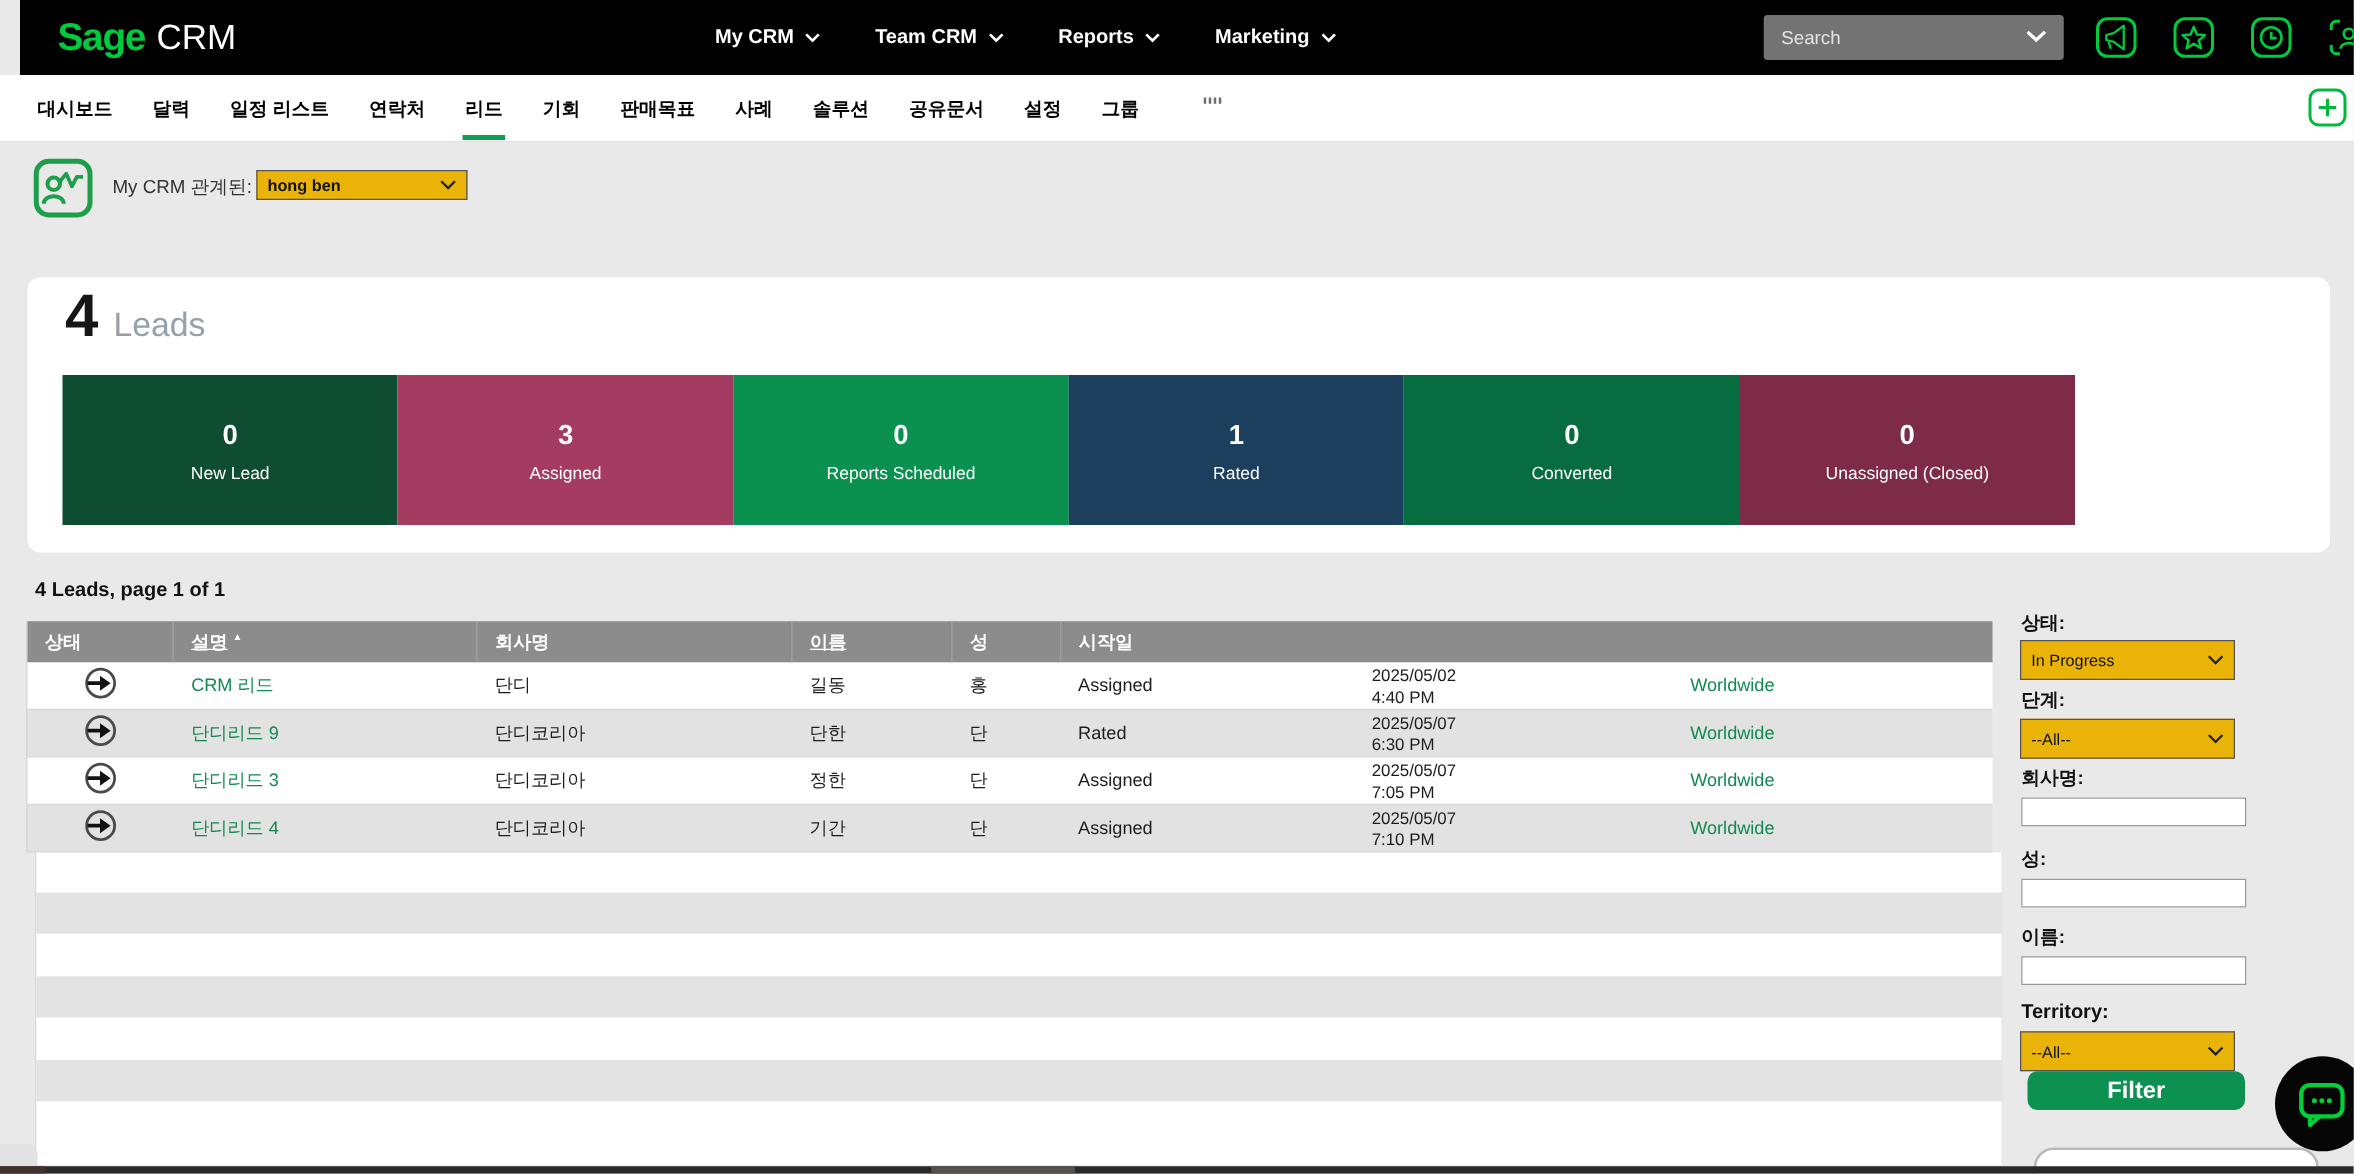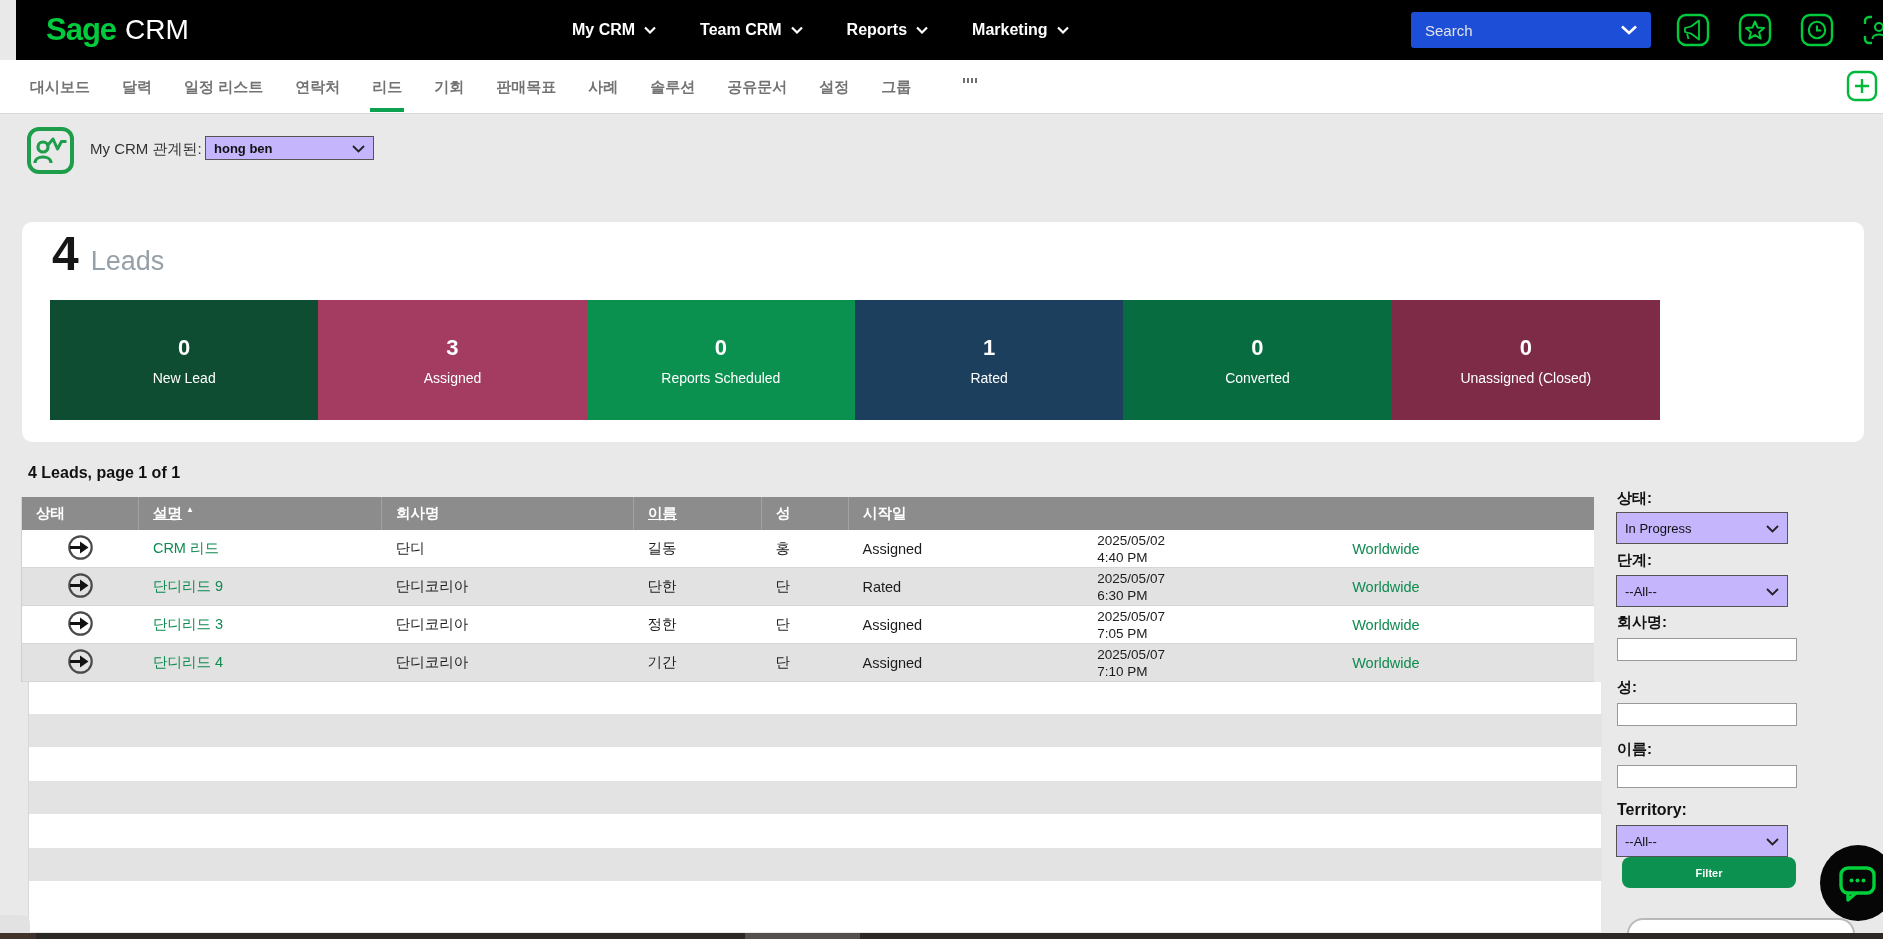--- a/index.html
+++ b/index.html
@@ -7,39 +7,39 @@
   body { font-family:"Liberation Sans","DejaVu Sans",sans-serif; background:#e9e9e9; position:relative; }
 
   
   #header { position:absolute; left:0; top:0; width:1883px; height:60px; background:#000; z-index:10;margin-left:16px; }
   .logo { position:absolute; left:30px; top:0; height:60px; display:flex; align-items:center; gap:9px; }
   .logo .brand { color:#00cb3c; font-size:31px; font-weight:700; letter-spacing:-1px; }
   .logo .product { color:#fff; font-size:28px; font-weight:500; }
   .topnav { position:absolute; left:556px; top:0; height:60px; display:flex; align-items:center; gap:44px; }
   .topnav .nav-item { display:flex; align-items:center; gap:9px; color:#fff; font-size:16px; font-weight:700; cursor:pointer; }
   .nav-chev svg { display:block; }
-  .searchbox { position:absolute; left:1395px; top:12px; width:240px; height:36px; background:#1d4ed8; border-radius:3px; display:flex; align-items:center; padding:15px 14px; cursor:pointer; }
+  .searchbox { position:absolute; left:1395px; top:12px; width:240px; height:36px; background:#737373; border-radius:3px; display:flex; align-items:center; padding:15px 14px; cursor:pointer; }
   .searchbox .ph { color:#e3e3e3; font-size:15px; flex:1; }
   .hicons { position:absolute; left:1660px; top:13px; display:flex; gap:28px; }
   .hicon { width:34px; height:34px; cursor:pointer; }
   .hicon svg { display:block; }
 
   
   #tabbar { position:absolute; left:0; top:60px; width:1883px; height:54px; background:#fff; border-bottom:1px solid #d9d9d9; z-index:9; }
   .tabs { display:flex; align-items:stretch; height:54px; padding-left:30px; gap:32px; }
-  .tab { position:relative; display:flex; align-items:center; font-size:15px; font-weight:700; color:#737373; cursor:pointer; white-space:nowrap; }
+  .tab { position:relative; display:flex; align-items:center; font-size:15px; font-weight:700; color:#000000; cursor:pointer; white-space:nowrap; }
   .tab.active::after { content:""; position:absolute; left:-2px; right:-2px; bottom:2px; height:4px; background:#0ca14e; }
   .more-dots { display:flex; align-items:flex-end; gap:2px; margin-left:20px; padding-bottom:31px; cursor:pointer; }
   .more-dots i { width:2px; height:5px; background:#6f6f6f; display:block; }
   .plus-btn { position:absolute; left:1846px; top:10px; width:32px; height:32px; cursor:pointer; }
 
   
   .crm-icon { position:absolute; left:26px; top:126px; width:49px; height:49px; }
   .ctx-label { position:absolute; left:90px; top:140px; font-size:15px; color:#333; }
-  .dd { background:#c4b5fd; border:1px solid #545454; display:flex; align-items:center; padding:0 8px; cursor:pointer; }
+  .dd { background:#eab308; border:1px solid #545454; display:flex; align-items:center; padding:0 8px; cursor:pointer; }
   .dd .dd-text { flex:1; font-size:13px; color:#111; white-space:nowrap; overflow:hidden; }
   .dd.bold .dd-text { font-weight:700; }
   .ctx-select { position:absolute; left:205px; top:136px; width:169px; height:24px; }
 
   
   #card { position:absolute; left:22px; top:222px; width:1842px; height:220px; background:#fff; border-radius:10px; }
   .count-line { position:absolute; left:30px; top:4px; display:flex; align-items:baseline; gap:12px; }
   .count-num { font-size:48px; font-weight:700; color:#161616; }
   .count-title { font-size:27px; color:#96a0a8; }
   .boxes { position:absolute; left:28px; top:78px; width:1610px; height:120px; display:flex; }
@@ -63,21 +63,21 @@
   .td .dt { line-height:17px; font-size:13.5px; }
   .c0{width:117px}.c1{width:243px}.c2{width:252px}.c3{width:128px}.c4{width:87px}.c5{width:235px}.c6{width:255px}.c7{width:256px}
   #stripes { position:absolute; left:28px; top:682px; width:1573px; height:250px; background:#fff; border-left:1px solid #d8d8d8; }
   .stripe { position:absolute; left:0; width:1573px; height:33px; background:#e3e3e3; }
 
   
   .f-label { position:absolute; left:1617px; font-size:15px; font-weight:700; color:#111; }
   .f-label.en { font-size:16px; }
   .f-select { position:absolute; left:1616px; width:172px; height:32px; }
   .f-input { position:absolute; left:1617px; width:180px; height:23px; border:1px solid #999; background:#fff; font-size:13px; padding:0 6px; font-family:inherit; }
-  #filter-btn { position:absolute; left:1622px; top:857px; width:174px; height:31px; background:#0c9150; border:none; border-radius:8px; color:#fff; font-size:11px; font-weight:700; cursor:pointer; font-family:inherit; }
+  #filter-btn { position:absolute; left:1622px; top:857px; width:174px; height:31px; background:#0c9150; border:none; border-radius:8px; color:#fff; font-size:19px; font-weight:700; cursor:pointer; font-family:inherit; }
 
   
   #chat-fab { position:absolute; left:1820px; top:845px; width:76px; height:76px; background:#060606; border-radius:50%; display:flex; align-items:center; justify-content:center; cursor:pointer; z-index:8; }
   #bottom-pill { position:absolute; left:1627px; top:918px; width:228px; height:34px; background:#fff; border:2px solid #b9b9b9; border-radius:16px; z-index:3; }
   #bottom-bar { position:absolute; left:0; top:933px; width:1883px; height:6px; background:#2c2826; z-index:4; }
   #bottom-bar .seg1 { position:absolute; left:0; top:0; width:36px; height:6px; background:#3f332c; }
   #bottom-bar .seg2 { position:absolute; left:745px; top:0; width:115px; height:6px; background:#56504c; }
   #bl-notch { position:absolute; left:0; top:915px; width:30px; height:18px; background:#e2e2e2; border-radius:0 8px 0 0; z-index:2; }
 </style>
 </head>

